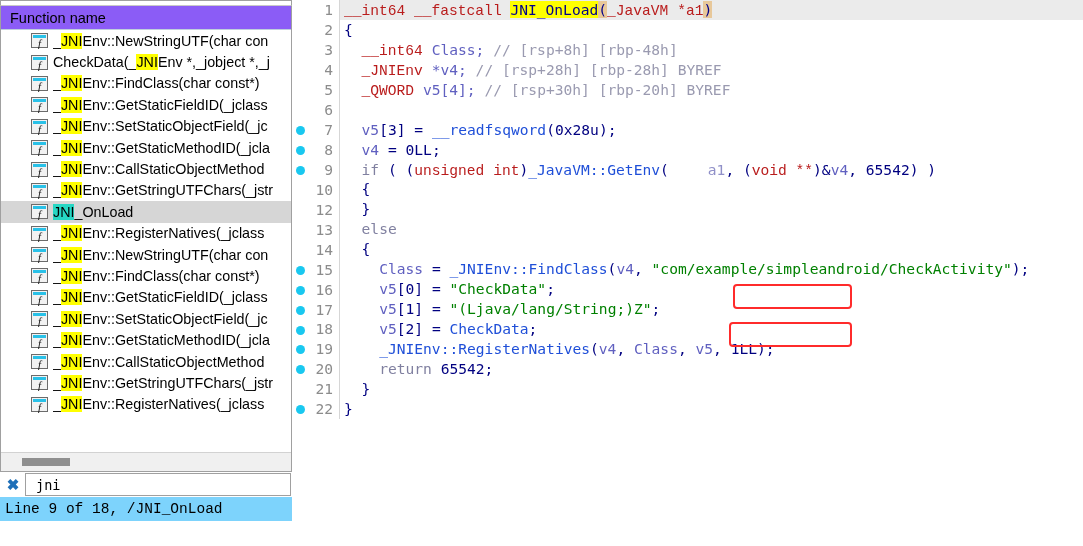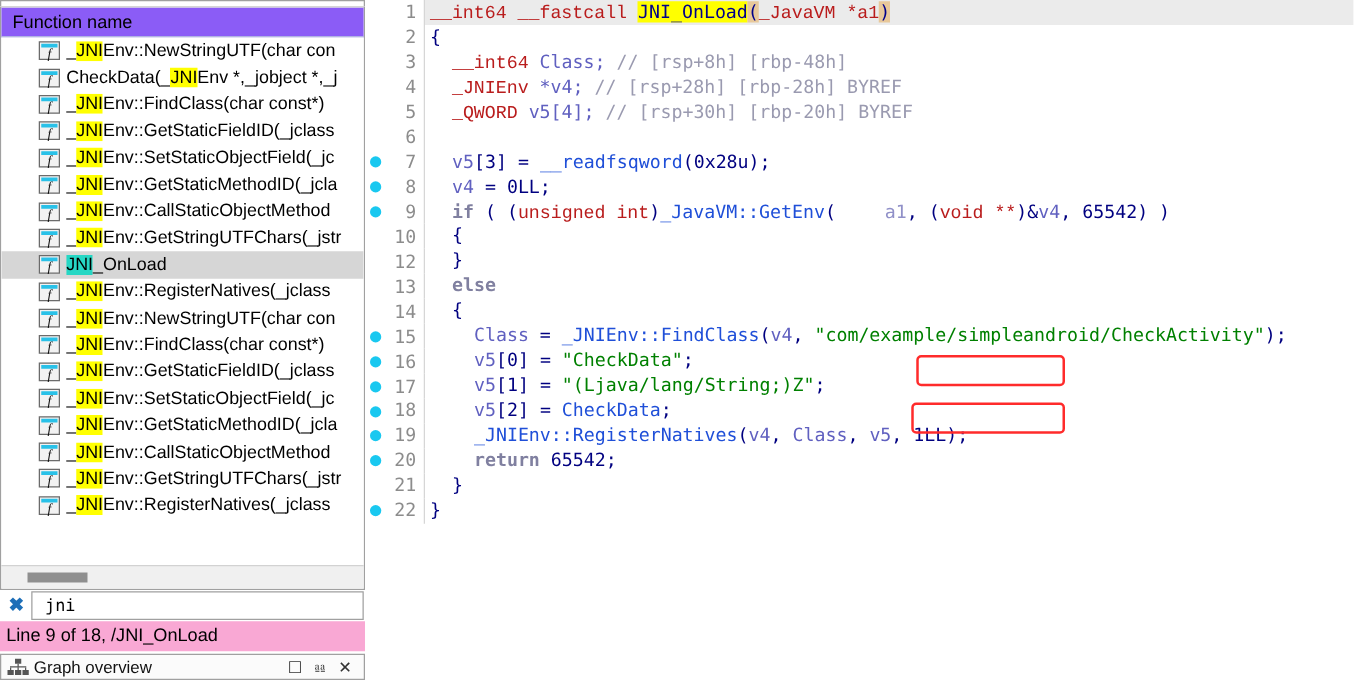--- a/index.html
+++ b/index.html
@@ -159,22 +159,23 @@
     background: #ffffff;
     outline: none;
     margin-right: 1px;
   }
   #status-line {
     height: 24px;
     line-height: 24px;
     font-size: 14.5px;
     color: #000;
     padding-left: 5px;
-    background: #f9a8d4;
+    background: #7dd3fc;
     user-select: none;
+    font-family: Liberation Mono, monospace;
   }
 
   
   #graph-overview {
     margin-top: 2px;
     height: 21px;
     border: 1px solid #a0a0a0;
     box-sizing: border-box;
     background: #fbfbfb;
     display: flex;
@@ -252,21 +253,21 @@
     background: #d6d6d6;
   }
   .ln-text {
     flex: 1 1 auto;
     padding-left: 4px;
     align-self: stretch;
     line-height: 19.95px;
     color: #000;
   }
   
-  .t-kw    { color: #8080a0; font-weight: bold; }
+  .t-kw    { color: #8080a0; }
   .t-type  { color: #b91c1c; font-family: Liberation Mono, monospace; }
   .t-fn    { color: #1f4fd8; }
   .t-var   { color: #6060c0; }
   .t-str   { color: #008000; }
   .t-num   { color: #000080; }
   .t-cmt   { color: #9a9ab0; }
   .t-pnc   { color: #000080; }
   .t-plain { color: #000000; }
   .t-arg   { color: #9090c8; margin-left: 39px; }
   .hl-fnname { background: #ffff00; color: #00008b; }
@@ -369,37 +370,20 @@
       </div>
     </div>
 
     <div id="filter-row">
       <div id="clear-filter-icon">✖</div>
       <input id="filter-input" type="text" value="jni" style="">
     </div>
 
     <div id="status-line">Line 9 of 18, /JNI_OnLoad</div>
 
-    <div id="graph-overview">
-      <div id="go-icon">
-        <i style="left:6px;top:0px;width:5px;height:4px;"></i>
-        <i style="left:8px;top:4px;width:1px;height:3px;"></i>
-        <i style="left:2px;top:6px;width:13px;height:1px;"></i>
-        <i style="left:2px;top:7px;width:1px;height:2px;"></i>
-        <i style="left:8px;top:7px;width:1px;height:2px;"></i>
-        <i style="left:14px;top:7px;width:1px;height:2px;"></i>
-        <i style="left:0px;top:9px;width:5px;height:4px;"></i>
-        <i style="left:6px;top:9px;width:5px;height:4px;"></i>
-        <i style="left:12px;top:9px;width:5px;height:4px;"></i>
-      </div>
-      <div id="go-label">Graph overview</div>
-      <div class="go-btn">☐</div>
-      <div class="go-btn">⎂</div>
-      <div class="go-btn">✕</div>
-    </div>
 
   </div>
 
   <div id="code-panel">
     <div id="code-lines">
         <div class="code-line curline"><div class="bp"></div><div class="lnum">1</div><div class="gutter-sep"></div><div class="ln-text"><span class="t-type">__int64 __fastcall </span><span class="hl-fnname">JNI_OnLoad</span><span class="hl-paren">(</span><span class="t-type">_JavaVM *a1</span><span class="hl-paren">)</span></div></div>
         <div class="code-line"><div class="bp"></div><div class="lnum">2</div><div class="gutter-sep"></div><div class="ln-text"><span class="t-pnc">{</span></div></div>
         <div class="code-line"><div class="bp"></div><div class="lnum">3</div><div class="gutter-sep"></div><div class="ln-text"><span class="t-plain">  </span><span class="t-type">__int64</span><span class="t-var"> Class; </span><span class="t-cmt">// [rsp+8h] [rbp-48h]</span></div></div>
         <div class="code-line"><div class="bp"></div><div class="lnum">4</div><div class="gutter-sep"></div><div class="ln-text"><span class="t-plain">  </span><span class="t-type">_JNIEnv</span><span class="t-var"> *v4; </span><span class="t-cmt">// [rsp+28h] [rbp-28h] BYREF</span></div></div>
         <div class="code-line"><div class="bp"></div><div class="lnum">5</div><div class="gutter-sep"></div><div class="ln-text"><span class="t-plain">  </span><span class="t-type">_QWORD</span><span class="t-var"> v5[4]; </span><span class="t-cmt">// [rsp+30h] [rbp-20h] BYREF</span></div></div>

